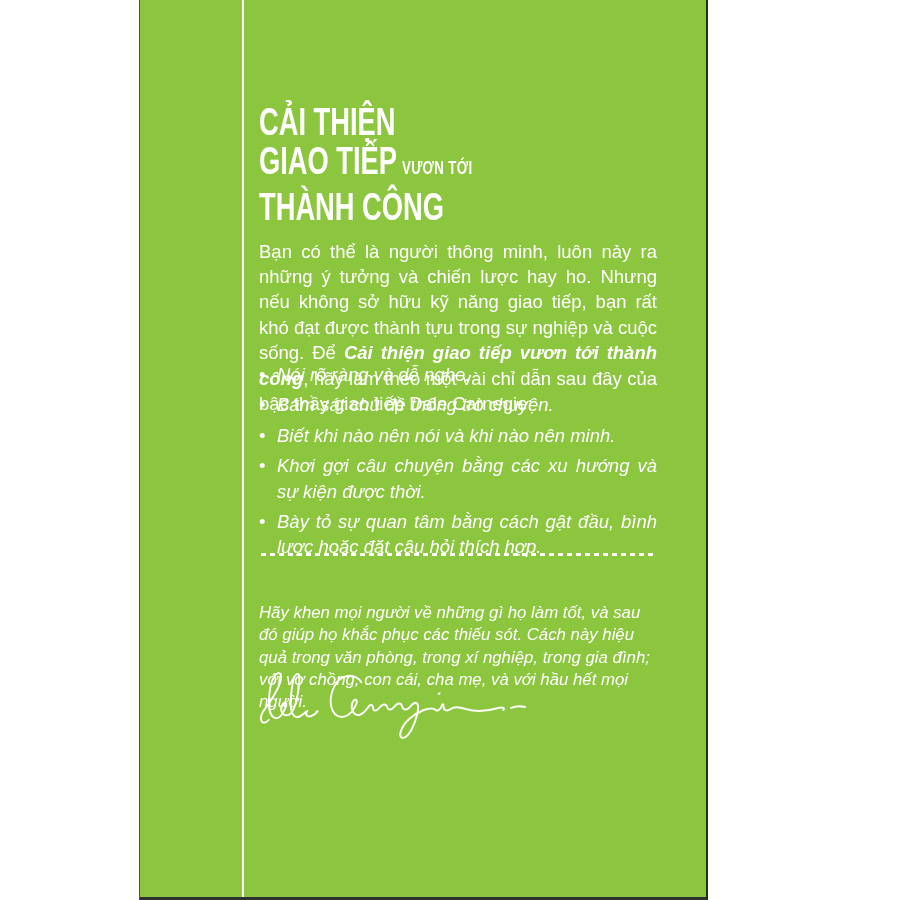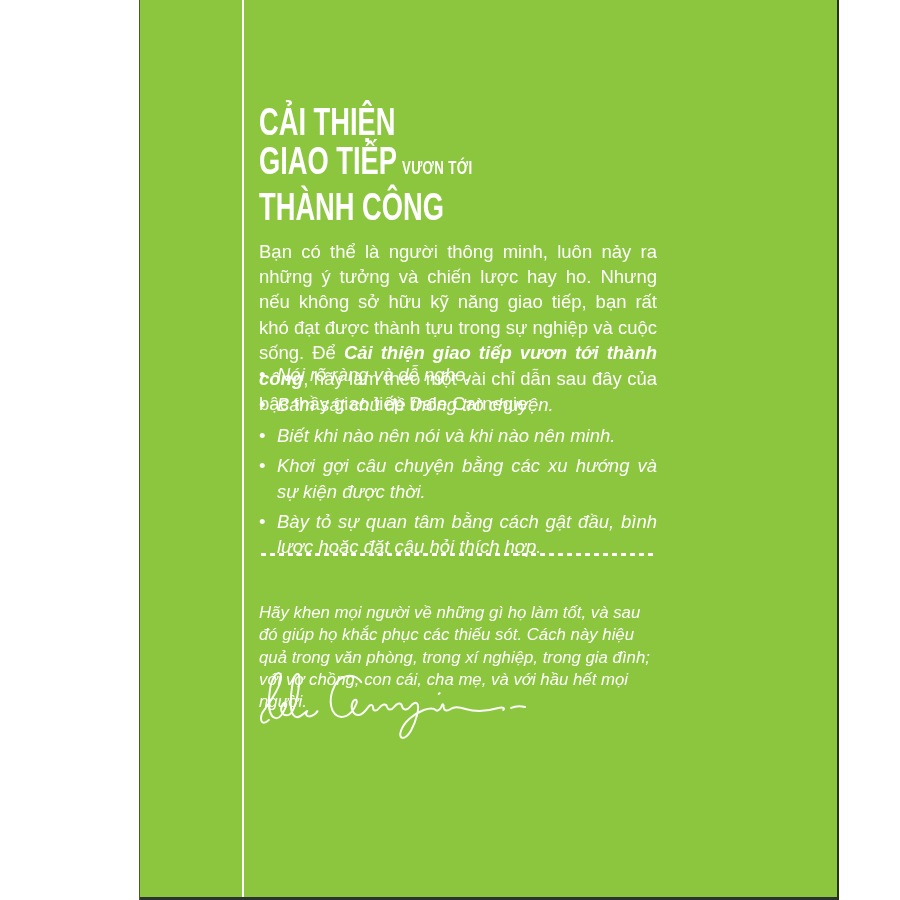--- a/index.html
+++ b/index.html
@@ -4,21 +4,21 @@
 <style>
   html,body{margin:0;padding:0;}
   body{
     width:900px;height:900px;position:relative;overflow:hidden;
     background:#ffffff;
     font-family:"Liberation Sans","DejaVu Sans",sans-serif;
     -webkit-font-smoothing:antialiased;
   }
   
   .cover{
-    position:absolute;left:139px;top:0;width:700px;height:900px;
+    position:absolute;left:139px;top:0;width:569px;height:900px;
     background:#8cc63f;
     box-sizing:border-box;
     border-left:1px solid #4c5a24;
     border-right:2px solid #273117;
   }
   .bottom-edge{
     position:absolute;left:0;bottom:0;width:100%;height:3px;
     background:#2b3330;
   }
   .spine-line{

